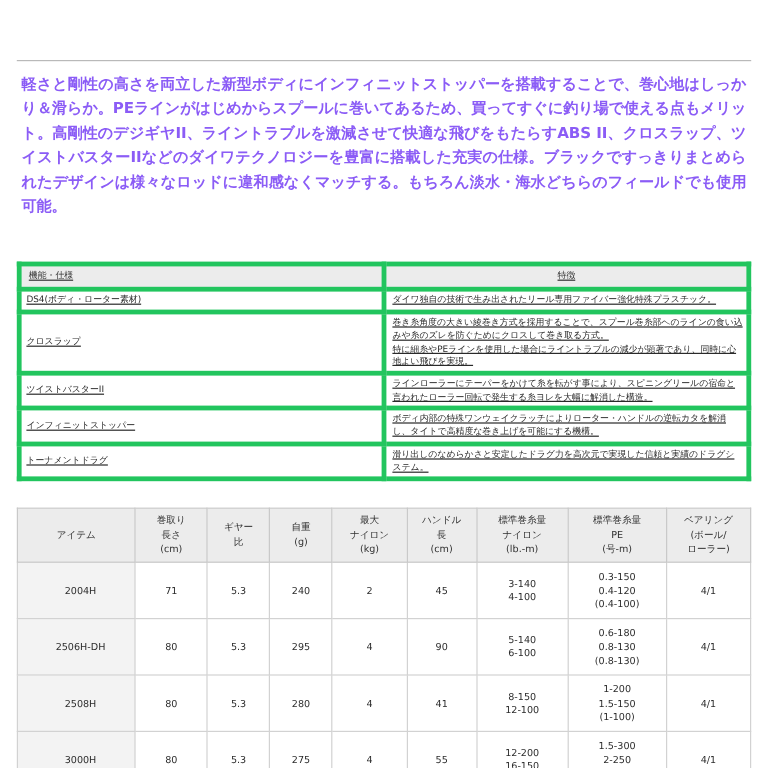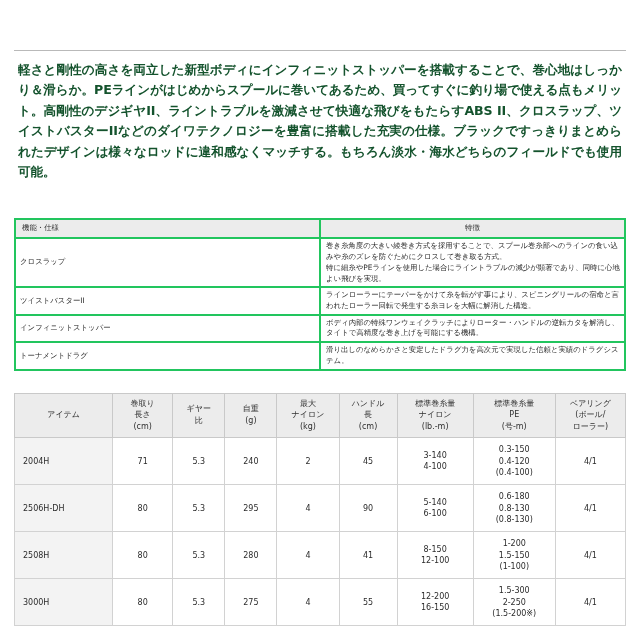--- a/index.html
+++ b/index.html
@@ -38,43 +38,44 @@
   .headline-rule {
     border-bottom: 1px solid #b9b9b9;
     margin: 0 2px 9px 2px;
   }
 
   
   .bodycopy {
     font-size: 12.6px;
     font-weight: bold;
     line-height: 1.62;
-    color: #14532d;
+    color: #8b5cf6;
     padding: 0 6px;
     text-align: justify;
     letter-spacing: -0.1px;
   }
 
   
   .feature-table-wrap {
     margin-top: 36px;
     padding: 0 2px;
   }
   table.ft {
     border-collapse: collapse;
     width: 100%;
     table-layout: fixed;
     font-size: 7.4px;
     line-height: 1.45;
   }
   table.ft th, table.ft td {
-    border: 2px solid #22c55e;
+    border: 4px solid #22c55e;
     padding: 2px 3px;
     vertical-align: middle;
     color: #2a2a2a;
+    text-decoration: underline;
   }
   table.ft thead th {
     background: #ececec;
     font-weight: normal;
     text-align: center;
     height: 13px;
     color: #333333;
   }
   table.ft thead th.ft-h-name {
     text-align: left;
@@ -119,21 +120,21 @@
     border: 1px solid #d2d2d2;
     text-align: center;
     vertical-align: middle;
     padding: 4px 1px;
     height: 38px;
     color: #2b2b2b;
     background: #ffffff;
   }
   table.st td.st-item {
     background: #f3f3f3;
-    text-align: left;
+    text-align: center;
     padding-left: 8px;
   }
   table.st th.st-item-h {
     background: #ececec;
   }
   .multi { white-space: pre-line; }
 </style>
 </head>
 <body>
 
@@ -147,20 +148,24 @@
 
   <div class="feature-table-wrap">
     <table class="ft">
       <thead>
         <tr>
           <th class="ft-h-name">機能・仕様</th>
           <th>特徴</th>
         </tr>
       </thead>
       <tbody>
+        <tr>
+          <td class="ft-name">DS4(ボディ・ローター素材)</td>
+          <td class="ft-desc multi">ダイワ独自の技術で生み出されたリール専用ファイバー強化特殊プラスチック。</td>
+        </tr>
         <tr>
           <td class="ft-name">クロスラップ</td>
           <td class="ft-desc multi">巻き糸角度の大きい綾巻き方式を採用することで、スプール巻糸部へのラインの食い込みや糸のズレを防ぐためにクロスして巻き取る方式。
 特に細糸やPEラインを使用した場合にライントラブルの減少が顕著であり、同時に心地よい飛びを実現。</td>
         </tr>
         <tr>
           <td class="ft-name">ツイストバスターII</td>
           <td class="ft-desc multi">ラインローラーにテーパーをかけて糸を転がす事により、スピニングリールの宿命と言われたローラー回転で発生する糸ヨレを大幅に解消した構造。</td>
         </tr>
         <tr>

